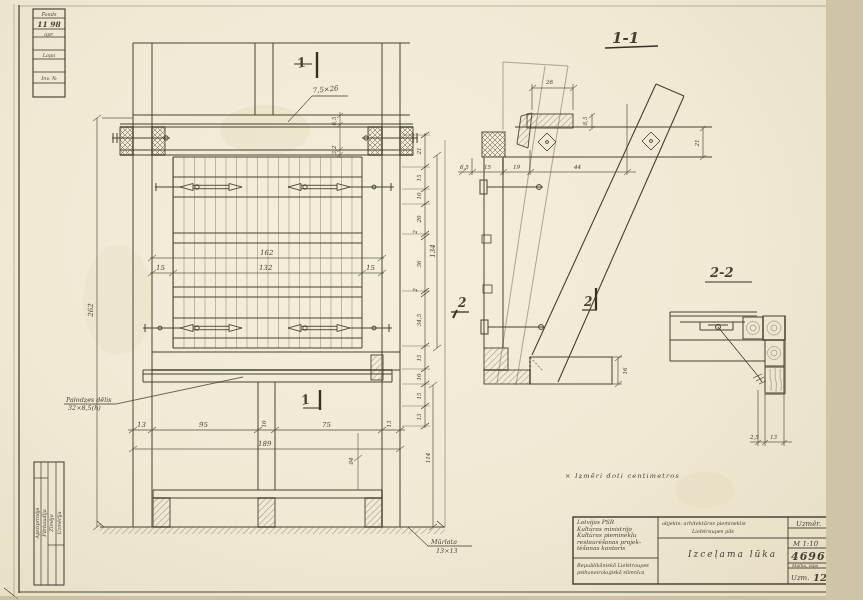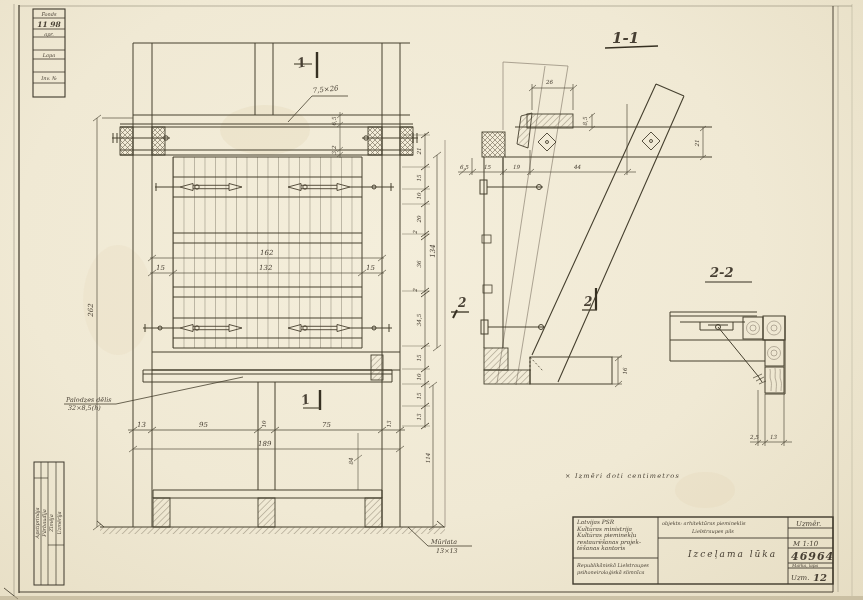--- a/index.html
+++ b/index.html
@@ -1,19 +1,20 @@
 <!DOCTYPE html>
 <html><head>
 <meta charset="utf-8">
 <style>
   html,body{margin:0;padding:0;background:#cfc4a8;}
   #sheet{
-    position:relative;width:863px;height:600px;overflow:hidden;
+    position:relative;width:782px;height:600px;overflow:hidden;
     background:radial-gradient(ellipse at 45% 40%, #f4eedb 0%, #f0e9d4 55%, #e6ddc3 100%);
     font-family:"DejaVu Serif", serif;
+    padding-left:44px;
   }
   svg{position:absolute;left:0;top:0;}
   text{fill:#473f33;font-family:"DejaVu Serif", serif;font-style:italic;}
   .d{font-size:7px;}
   .ds{font-size:5.6px;}
   .ttl{font-size:15px;font-weight:bold;}
   .ttl2{font-size:13px;font-weight:bold;}
   .mk{font-size:12px;font-weight:bold;}
   .lbl{font-size:6.4px;}
   .tb{font-size:5.8px;}

